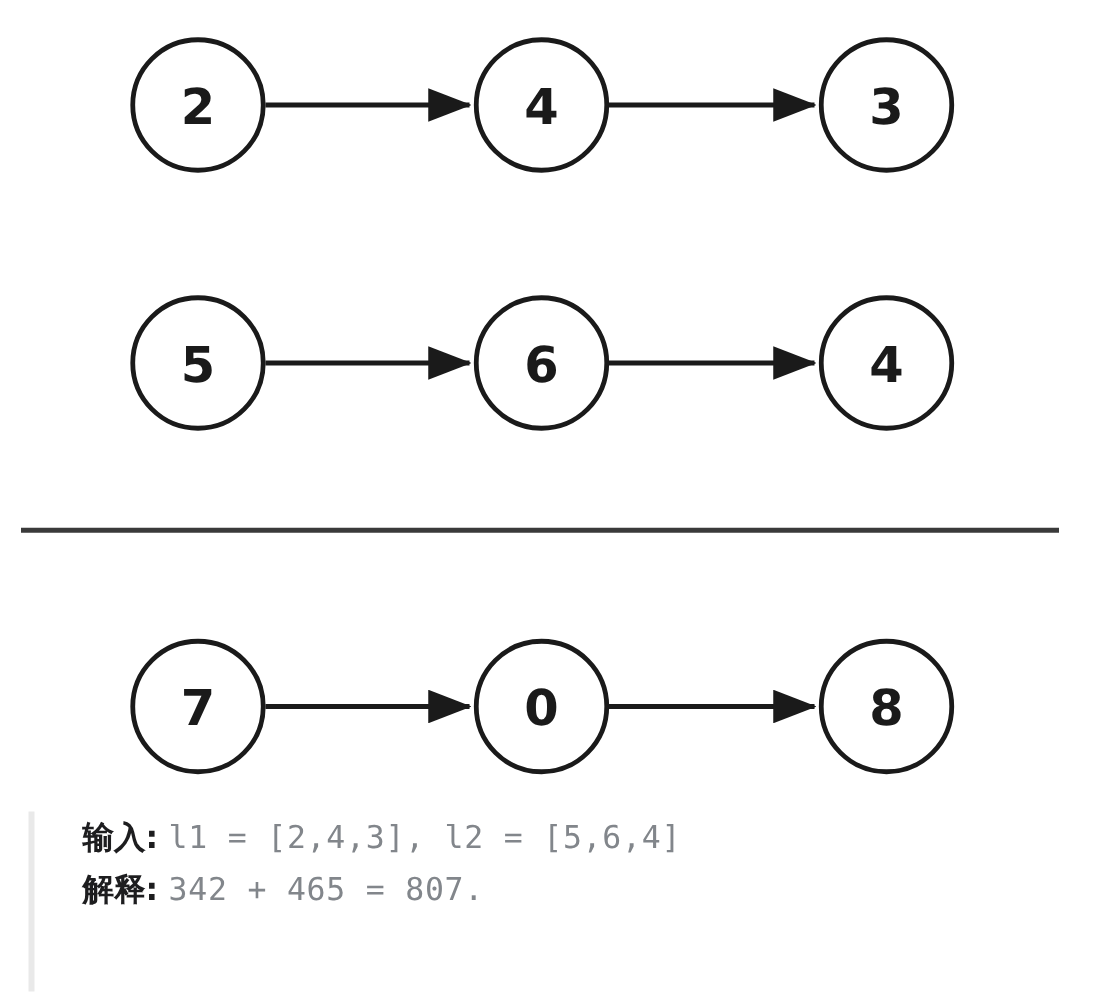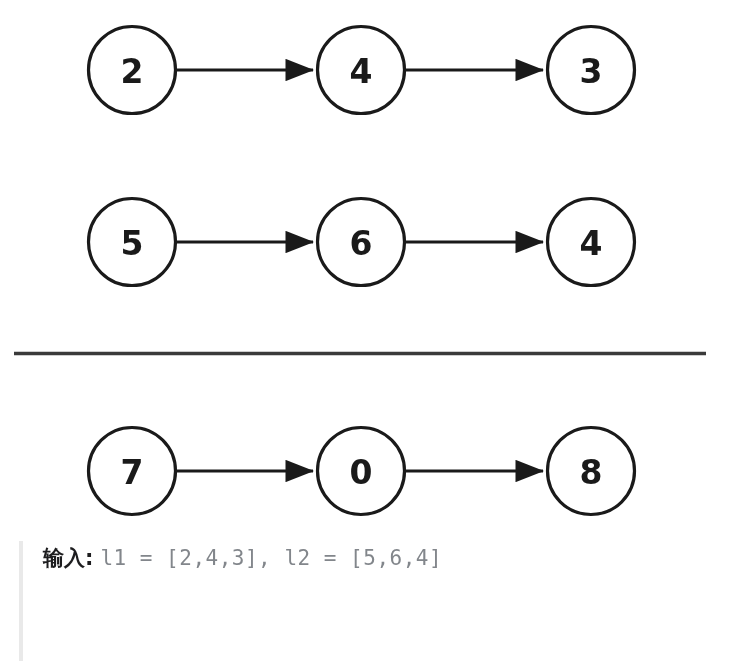--- a/index.html
+++ b/index.html
@@ -36,21 +36,21 @@
 
   
   #explanation-block {
     position: absolute;
     left: 19px;
     top: 541px;
     width: 700px;
     height: 120px;
     box-sizing: border-box;
     border-left: 4px solid #e9e9e9;
-    padding-left: 20px;
+    padding-left: 32px;
   }
 
   .explanation-line {
     display: block;
     white-space: nowrap;
     line-height: 35px;
     height: 35px;
   }
 
   .exp-label {
@@ -138,13 +138,16 @@
         <text class="node-circle-label" x="591" y="472">8</text>
       </g>
     </g>
   </svg>
 </div>
 
 <div id="explanation-block">
   <div class="explanation-line">
     <span class="exp-label">输入:</span><span class="exp-value">l1 = [2,4,3], l2 = [5,6,4]</span>
   </div>
+  <div class="explanation-line">
+    <span class="exp-label">解释:</span><span class="exp-value">342 + 465 = 807.</span>
+  </div>
 </div>
 
 </body></html>

